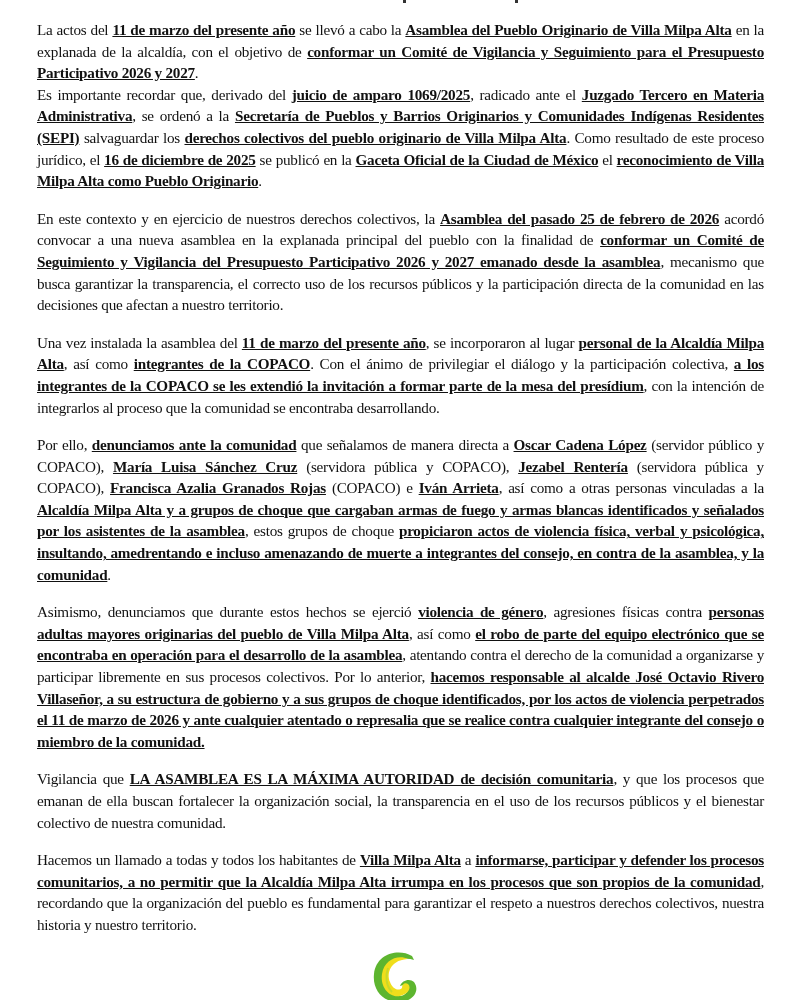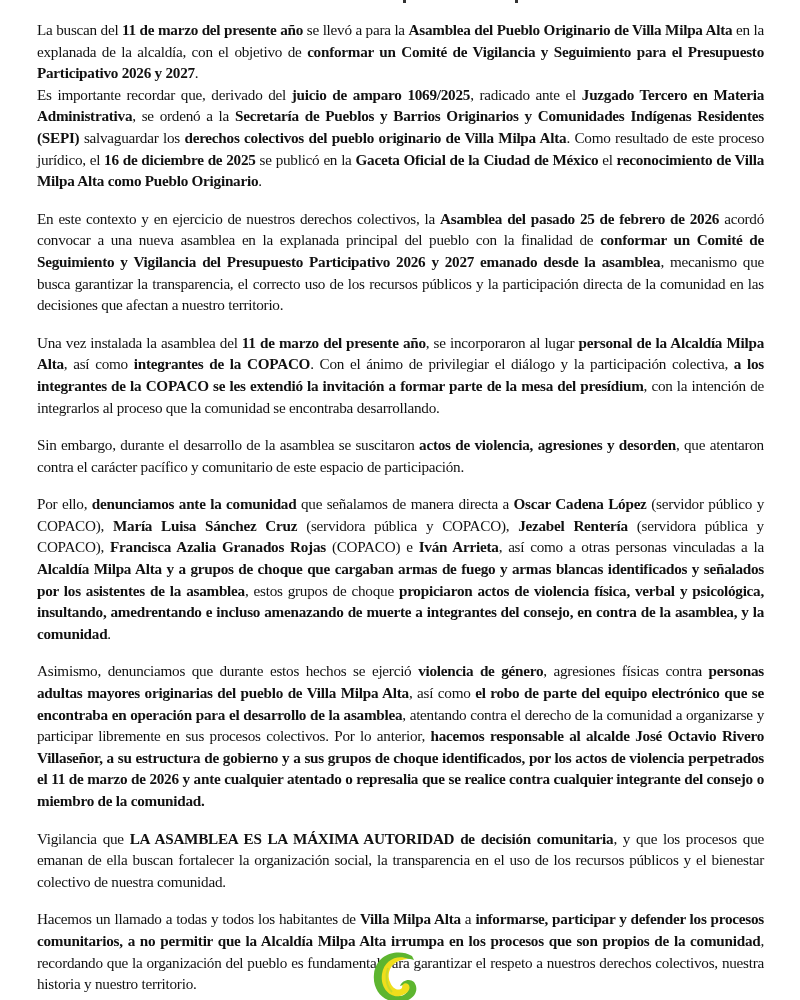--- a/index.html
+++ b/index.html
@@ -5,40 +5,39 @@
   html, body { margin: 0; padding: 0; background: #ffffff; }
   body { width: 800px; height: 1000px; overflow: hidden; position: relative; }
   .page {
     position: absolute; left: 37px; top: 19px; width: 727px;
     font-family: "Liberation Serif", serif;
     font-size: 15.2px; line-height: 21.6px; color: #111;
     letter-spacing: -0.25px;
   }
   .para { margin: 0 0 16px 0; text-align: justify; }
   .para.tight { margin-bottom: 0; }
-  .para b { font-weight: bold; }
+  .para b { font-weight: bold; text-decoration: underline; }
   .logo { position: absolute; left: 368px; top: 948px; width: 58px; height: 58px; }
   .cutline { position: absolute; top: 0; left: 0; width: 800px; height: 6px; overflow: hidden; }
   .cutline span { position: absolute; width: 3px; height: 3px; background: #333; top: 0; }
 </style>
 </head>
 <body>
 
 <div class="cutline">
   <span style="left:403px"></span>
     <span style="left:515px"></span>
 </div>
 
 <div class="page">
   <div id="paras">
-      <p class="para tight"><span>La buscan del </span><b>11 de marzo del presente año</b><span> se llevó a para la </span><b>Asamblea del Pueblo Originario de Villa Milpa Alta</b><span> en la explanada de la alcaldía, con el objetivo de </span><b>conformar un Comité de Vigilancia y Seguimiento para el Presupuesto Participativo 2026 y 2027</b><span>.</span></p>
+      <p class="para tight"><span>La actos del </span><b>11 de marzo del presente año</b><span> se llevó a cabo la </span><b>Asamblea del Pueblo Originario de Villa Milpa Alta</b><span> en la explanada de la alcaldía, con el objetivo de </span><b>conformar un Comité de Vigilancia y Seguimiento para el Presupuesto Participativo 2026 y 2027</b><span>.</span></p>
       <p class="para"><span>Es importante recordar que, derivado del </span><b>juicio de amparo 1069/2025</b><span>, radicado ante el </span><b>Juzgado Tercero en Materia Administrativa</b><span>, se ordenó a la </span><b>Secretaría de Pueblos y Barrios Originarios y Comunidades Indígenas Residentes (SEPI)</b><span> salvaguardar los </span><b>derechos colectivos del pueblo originario de Villa Milpa Alta</b><span>. Como resultado de este proceso jurídico, el </span><b>16 de diciembre de 2025</b><span> se publicó en la </span><b>Gaceta Oficial de la Ciudad de México</b><span> el </span><b>reconocimiento de Villa Milpa Alta como Pueblo Originario</b><span>.</span></p>
       <p class="para"><span>En este contexto y en ejercicio de nuestros derechos colectivos, la </span><b>Asamblea del pasado 25 de febrero de 2026</b><span> acordó convocar a una nueva asamblea en la explanada principal del pueblo con la finalidad de </span><b>conformar un Comité de Seguimiento y Vigilancia del Presupuesto Participativo 2026 y 2027 emanado desde la asamblea</b><span>, mecanismo que busca garantizar la transparencia, el correcto uso de los recursos públicos y la participación directa de la comunidad en las decisiones que afectan a nuestro territorio.</span></p>
       <p class="para"><span>Una vez instalada la asamblea del </span><b>11 de marzo del presente año</b><span>, se incorporaron al lugar </span><b>personal de la Alcaldía Milpa Alta</b><span>, así como </span><b>integrantes de la COPACO</b><span>. Con el ánimo de privilegiar el diálogo y la participación colectiva, </span><b>a los integrantes de la COPACO se les extendió la invitación a formar parte de la mesa del presídium</b><span>, con la intención de integrarlos al proceso que la comunidad se encontraba desarrollando.</span></p>
-      <p class="para"><span>Sin embargo, durante el desarrollo de la asamblea se suscitaron </span><b>actos de violencia, agresiones y desorden</b><span>, que atentaron contra el carácter pacífico y comunitario de este espacio de participación.</span></p>
       <p class="para"><span>Por ello, </span><b>denunciamos ante la comunidad</b><span> que señalamos de manera directa a </span><b>Oscar Cadena López</b><span> (servidor público y COPACO), </span><b>María Luisa Sánchez Cruz</b><span> (servidora pública y COPACO), </span><b>Jezabel Rentería</b><span> (servidora pública y COPACO), </span><b>Francisca Azalia Granados Rojas</b><span> (COPACO) e </span><b>Iván Arrieta</b><span>, así como a otras personas vinculadas a la </span><b>Alcaldía Milpa Alta y a grupos de choque que cargaban armas de fuego y armas blancas identificados y señalados por los asistentes de la asamblea</b><span>, estos grupos de choque </span><b>propiciaron actos de violencia física, verbal y psicológica, insultando, amedrentando e incluso amenazando de muerte a integrantes del consejo, en contra de la asamblea, y la comunidad</b><span>.</span></p>
       <p class="para"><span>Asimismo, denunciamos que durante estos hechos se ejerció </span><b>violencia de género</b><span>, agresiones físicas contra </span><b>personas adultas mayores originarias del pueblo de Villa Milpa Alta</b><span>, así como </span><b>el robo de parte del equipo electrónico que se encontraba en operación para el desarrollo de la asamblea</b><span>, atentando contra el derecho de la comunidad a organizarse y participar libremente en sus procesos colectivos. Por lo anterior, </span><b>hacemos responsable al alcalde José Octavio Rivero Villaseñor, a su estructura de gobierno y a sus grupos de choque identificados, por los actos de violencia perpetrados el 11 de marzo de 2026 y ante cualquier atentado o represalia que se realice contra cualquier integrante del consejo o miembro de la comunidad.</b></p>
       <p class="para"><span>Vigilancia que </span><b>LA ASAMBLEA ES LA MÁXIMA AUTORIDAD de decisión comunitaria</b><span>, y que los procesos que emanan de ella buscan fortalecer la organización social, la transparencia en el uso de los recursos públicos y el bienestar colectivo de nuestra comunidad.</span></p>
       <p class="para"><span>Hacemos un llamado a todas y todos los habitantes de </span><b>Villa Milpa Alta</b><span> a </span><b>informarse, participar y defender los procesos comunitarios, a no permitir que la Alcaldía Milpa Alta irrumpa en los procesos que son propios de la comunidad</b><span>, recordando que la organización del pueblo es fundamental para garantizar el respeto a nuestros derechos colectivos, nuestra historia y nuestro territorio.</span></p>
     </div>
 
 </div>
 
 <div class="logo">
   <svg width="58" height="58" viewBox="0 0 58 58">

